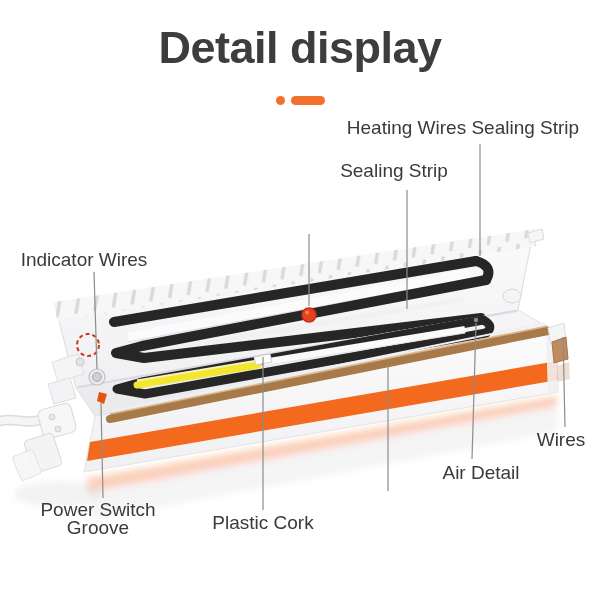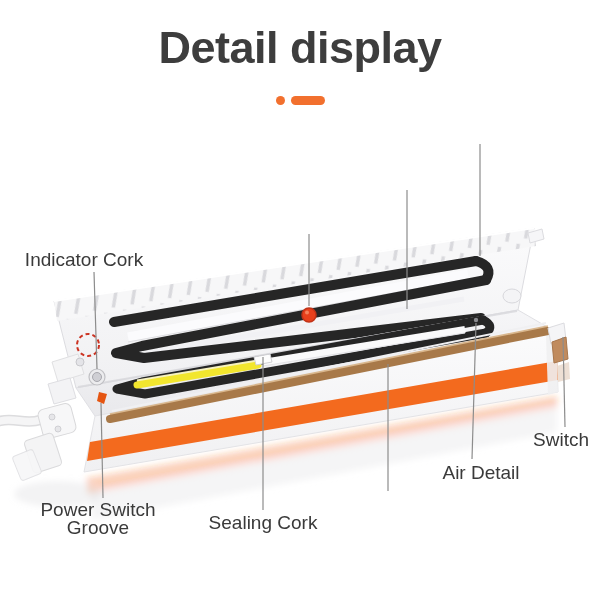--- a/index.html
+++ b/index.html
@@ -167,19 +167,21 @@
       <line x1="309" y1="234" x2="309" y2="306" class="leader"></line>
       <line x1="94" y1="272" x2="97" y2="369" class="leader"></line>
       <line x1="101" y1="403" x2="103" y2="498" class="leader"></line>
       <line x1="263" y1="357" x2="263" y2="510" class="leader"></line>
       <line x1="388" y1="364" x2="388" y2="491" class="leader"></line>
       <line x1="476" y1="323" x2="472" y2="459" class="leader"></line>
       <line x1="563" y1="337" x2="565" y2="427" class="leader"></line>
     </g>
   </svg>
 
-  <div class="part-label" style="left:84px;top:250px">Indicator Cork</div>
-  <div class="part-label" style="left:561px;top:430px">Switch</div>
+  <div class="part-label" style="left:463px;top:118px">Heating Wires Sealing Strip</div>
+  <div class="part-label" style="left:394px;top:161px">Sealing Strip</div>
+  <div class="part-label" style="left:84px;top:250px">Indicator Wires</div>
+  <div class="part-label" style="left:561px;top:430px">Wires</div>
   <div class="part-label" style="left:481px;top:463px">Air Detail</div>
-  <div class="part-label" style="left:263px;top:513px">Sealing Cork</div>
+  <div class="part-label" style="left:263px;top:513px">Plastic Cork</div>
   <div class="part-label wrap" style="left:98px;top:501px;width:125px">Power Switch Groove</div>
 
 </div>
 
 </body></html>

